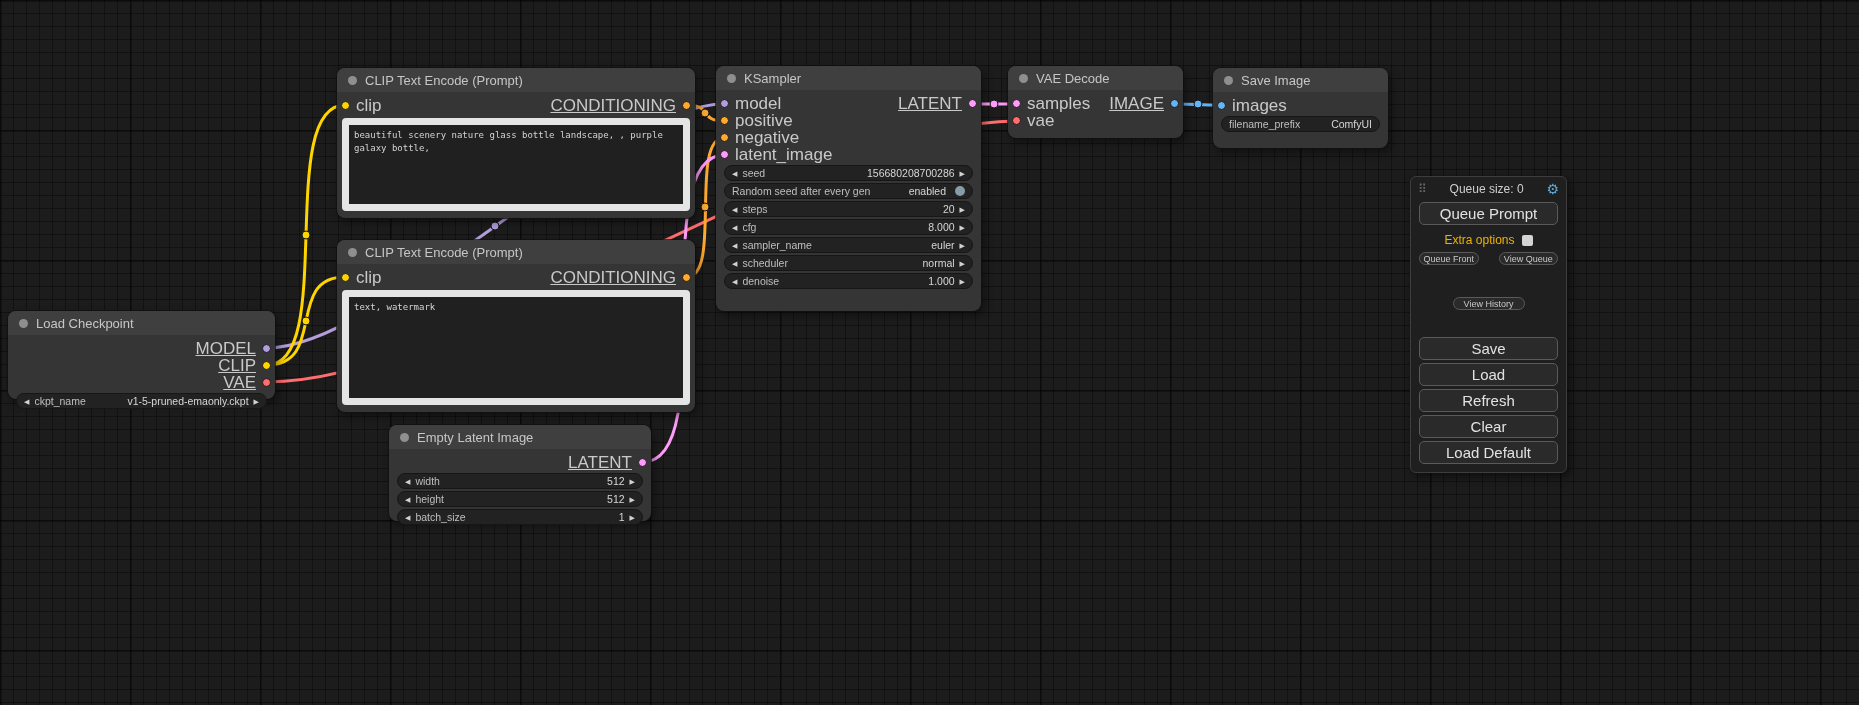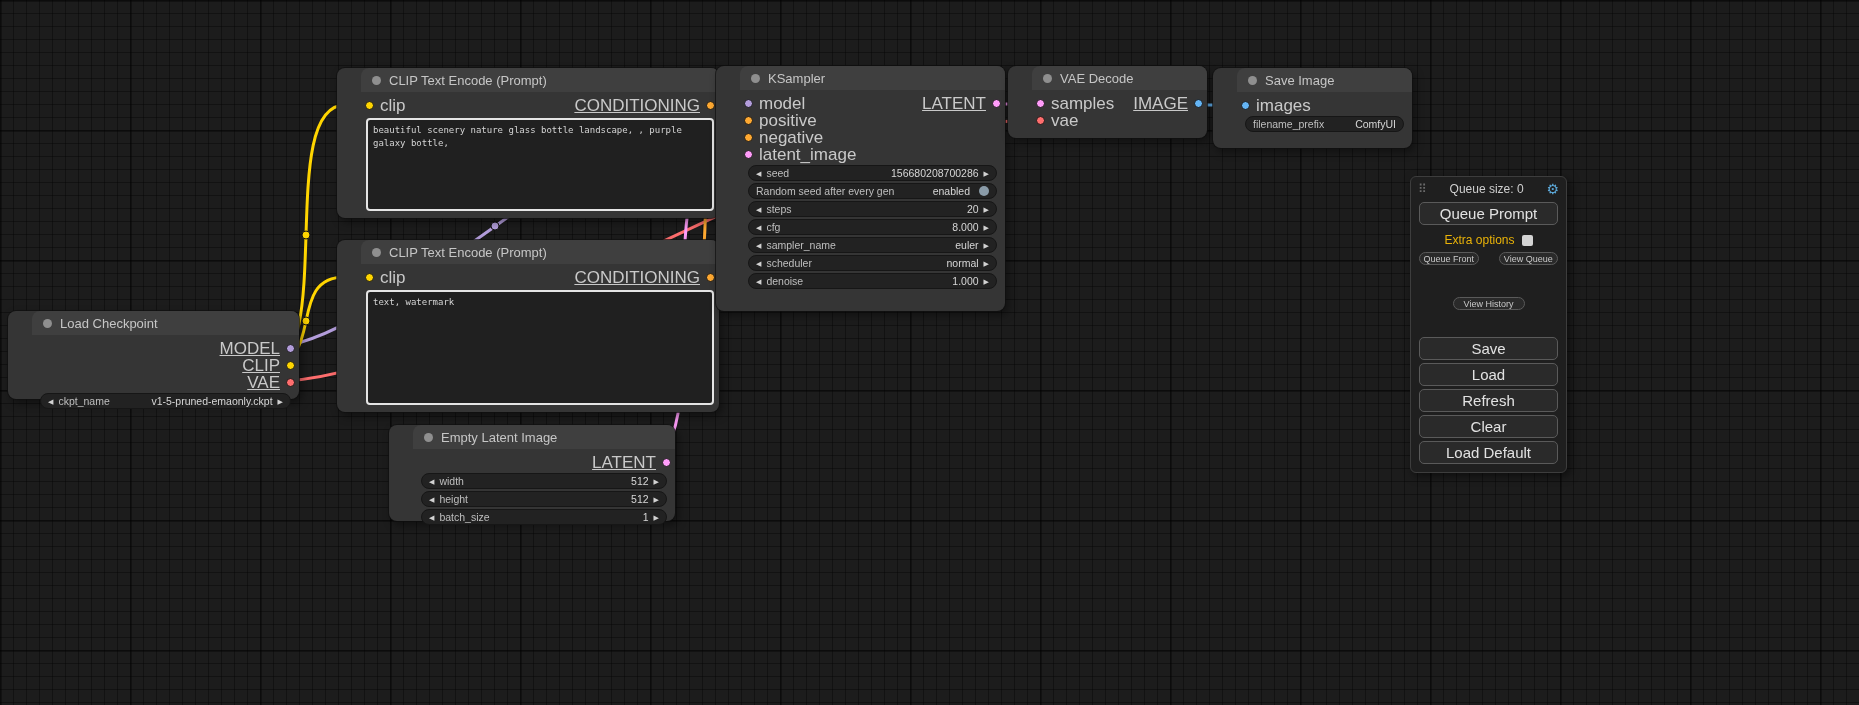--- a/index.html
+++ b/index.html
@@ -15,21 +15,20 @@
     font-family:"Liberation Sans", sans-serif;
     -webkit-font-smoothing:antialiased;
   }
   .wires{position:absolute;left:0;top:0;z-index:1;pointer-events:none;}
   .wires path{fill:none;stroke-width:3;stroke-linecap:round;}
   .wires circle{stroke:#141414;stroke-width:1;}
 
   .node{
     position:absolute;z-index:2;background:#353535;border-radius:8px;
     box-shadow:0 0 0 1px rgba(15,15,15,0.7), 3px 4px 10px rgba(0,0,0,0.45);
-    padding-left:24px;
   }
   .node-title{
     height:24px;background:#3f3f3f;border-radius:8px 8px 0 0;
     display:flex;align-items:center;gap:8px;padding:0 11px;
     color:#c6c6c6;font-size:13px;
   }
   .title-dot{width:9px;height:9px;border-radius:50%;flex:0 0 auto;}
   .node-body{padding-top:5px;}
   .slot-row{display:flex;align-items:center;height:17px;padding:0 4px;font-size:17px;color:#c9c9c9;}
   .slot-dot{width:9px;height:9px;border-radius:50%;border:1px solid #191919;box-sizing:border-box;flex:0 0 auto;}
@@ -40,21 +39,21 @@
   .widget{
     height:16px;margin:2px 8px;background:#222222;border:1px solid #161616;
     box-sizing:border-box;border-radius:9px;display:flex;align-items:center;
     gap:5px;padding:0 7px;font-size:10.5px;color:#bfbfbf;white-space:nowrap;
   }
   .widget .arrow{font-size:7px;color:#d2d2d2;line-height:1;}
   .widget .wvalue{margin-left:auto;color:#d6d6d6;}
   .widget .toggle-dot{width:10px;height:10px;border-radius:50%;flex:0 0 auto;margin-left:4px;}
 
   .prompt-box{
-    margin:4px 5px 0;background:#202020;border:2px solid #e5e5e5;border-radius:4px;
+    margin:4px 5px 0;background:#202020;border:7px solid #e5e5e5;border-radius:4px;
     box-sizing:border-box;padding:4px 5px;
     font-family:"DejaVu Sans Mono", monospace;font-size:9px;line-height:1.45;
     color:#d4d4d4;white-space:pre-wrap;word-break:break-word;overflow:hidden;
   }
 
   .menu{
     position:absolute;left:1410px;top:176px;width:157px;z-index:3;
     background:#1f1f1f;border:1px solid #3d3d3d;border-radius:6px;
     box-shadow:3px 3px 10px rgba(0,0,0,0.55);padding:4px 0 8px;box-sizing:border-box;
   }

